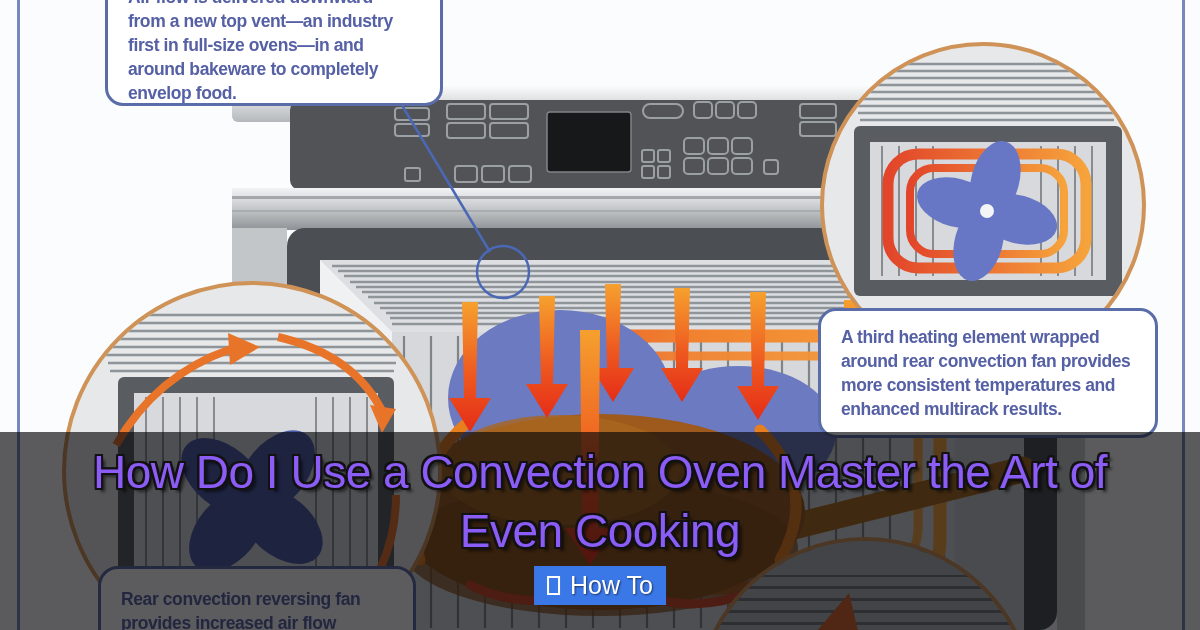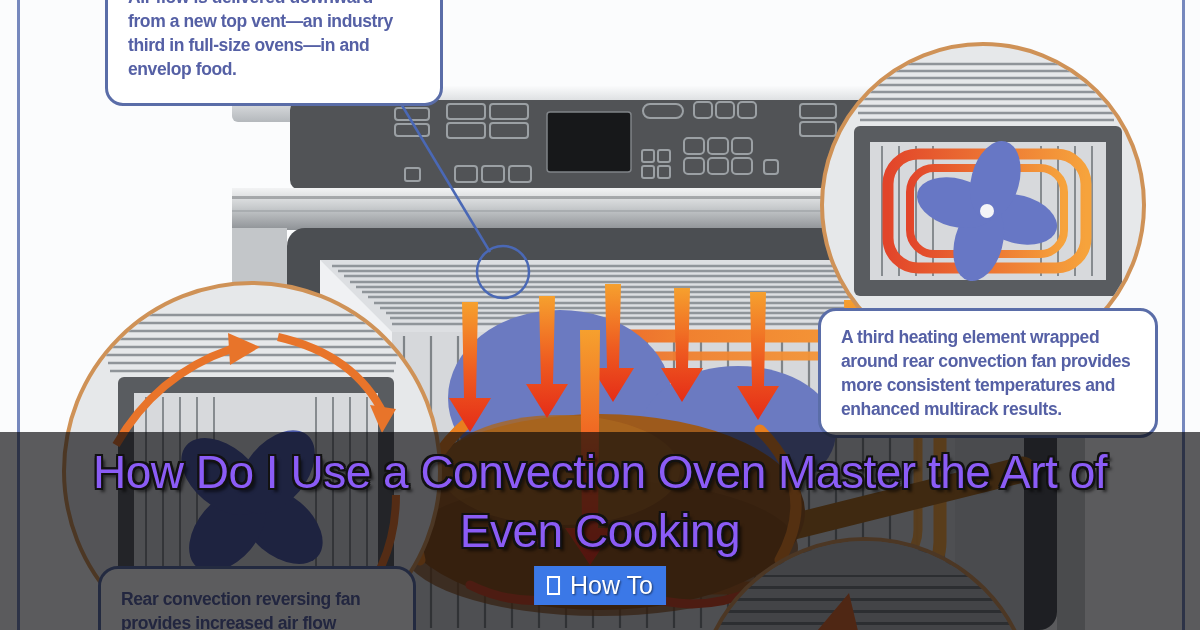--- a/index.html
+++ b/index.html
@@ -305,21 +305,22 @@
   <div class="inset inset-bottom-vent">
     <svg width="340" height="100" viewBox="0 0 340 100">
       <rect x="0" y="0" width="340" height="34" fill="#b7babd"></rect>
       <polygon points="118,90 150,52 160,94" fill="#d96428"></polygon>
     </svg>
   </div>
 
   <div class="callout callout-top-vent">
     <div>Air flow is delivered downward</div>
     <div>from a new top vent—an industry</div>
-    <div>third in full-size ovens—in and</div>
+    <div>first in full-size ovens—in and</div>
+    <div>around bakeware to completely</div>
     <div>envelop food.</div>
   </div>
 
   <div class="callout callout-third-element">
     <div>A third heating element wrapped</div>
     <div>around rear convection fan provides</div>
     <div>more consistent temperatures and</div>
     <div>enhanced multirack results.</div>
   </div>
 

